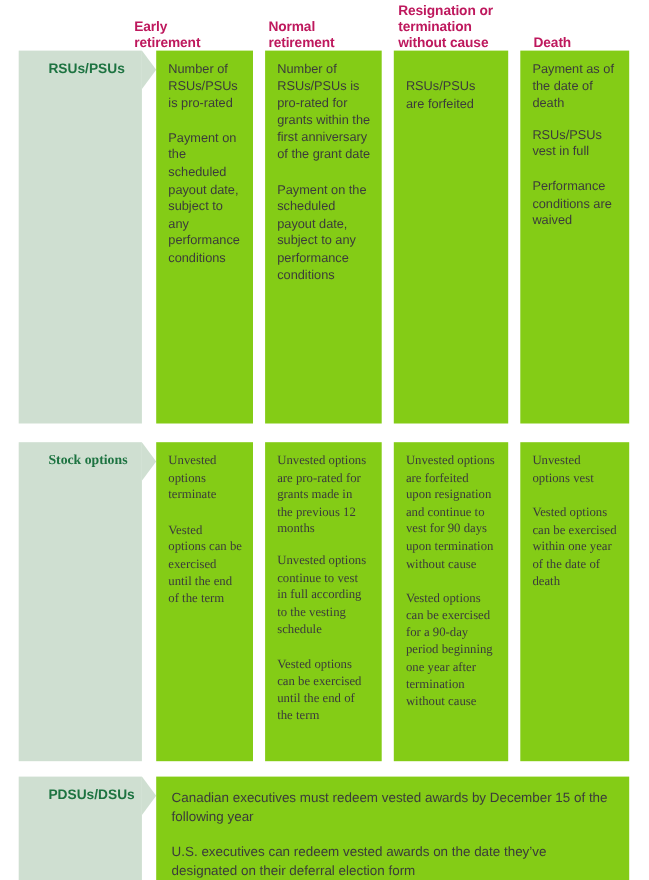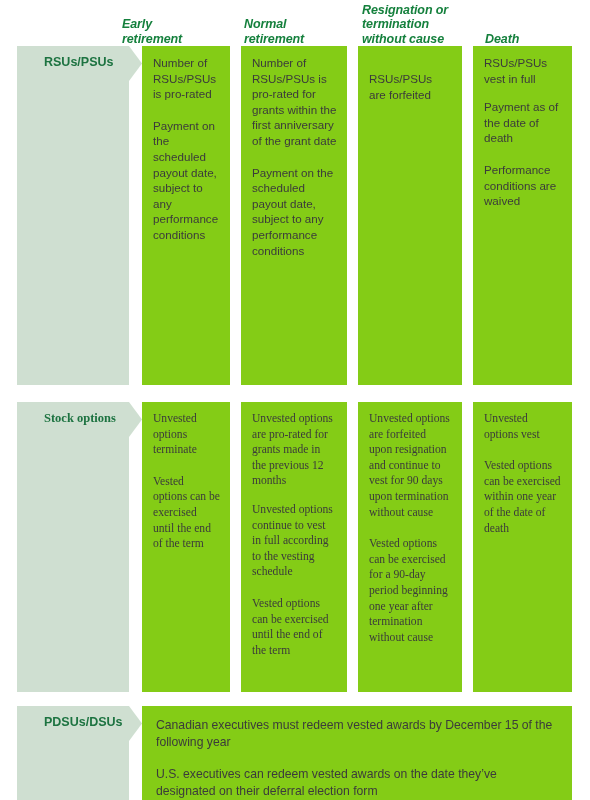--- a/index.html
+++ b/index.html
@@ -24,26 +24,25 @@
     position: absolute;
     left: 0;
     top: 0;
     width: 590px;
     height: 46px;
   }
 
   .col-header {
     position: absolute;
     bottom: 0;
-    color: #15803d;
+    color: #be185d;
     font-weight: bold;
     font-size: 12.5px;
     line-height: 14.5px;
     letter-spacing: -0.1px;
-    font-style: italic;
   }
 
   .col-header.c0 { left: 122px; width: 105px; }
   .col-header.c1 { left: 244px; width: 105px; }
   .col-header.c2 { left: 362px; width: 112px; }
   .col-header.c3 { left: 485px; width: 100px; }
 
   
   .row { position: absolute; left: 0; width: 590px; }
   .row.r0 { top: 46px;  height: 339px; }
@@ -136,22 +135,22 @@
         <p>Payment on the scheduled payout date, subject to any performance conditions</p>
       </div>
     <div class="cell k1">
         <p>Number of RSUs/PSUs is pro-rated for grants within the first anniversary of the grant date</p>
         <p>Payment on the scheduled payout date, subject to any performance conditions</p>
       </div>
     <div class="cell k2">
         <p>RSUs/PSUs are forfeited</p>
       </div>
     <div class="cell k3">
+        <p>Payment as of the date of death</p>
         <p>RSUs/PSUs vest in full</p>
-        <p>Payment as of the date of death</p>
         <p>Performance conditions are waived</p>
       </div>
   </div>
 
   <div class="row r1">
     <div class="row-label">
       <span class="row-label-text">Stock options</span>
     </div>
     <div class="row-arrow">
       <svg width="13" height="35" viewBox="0 0 13 35">

